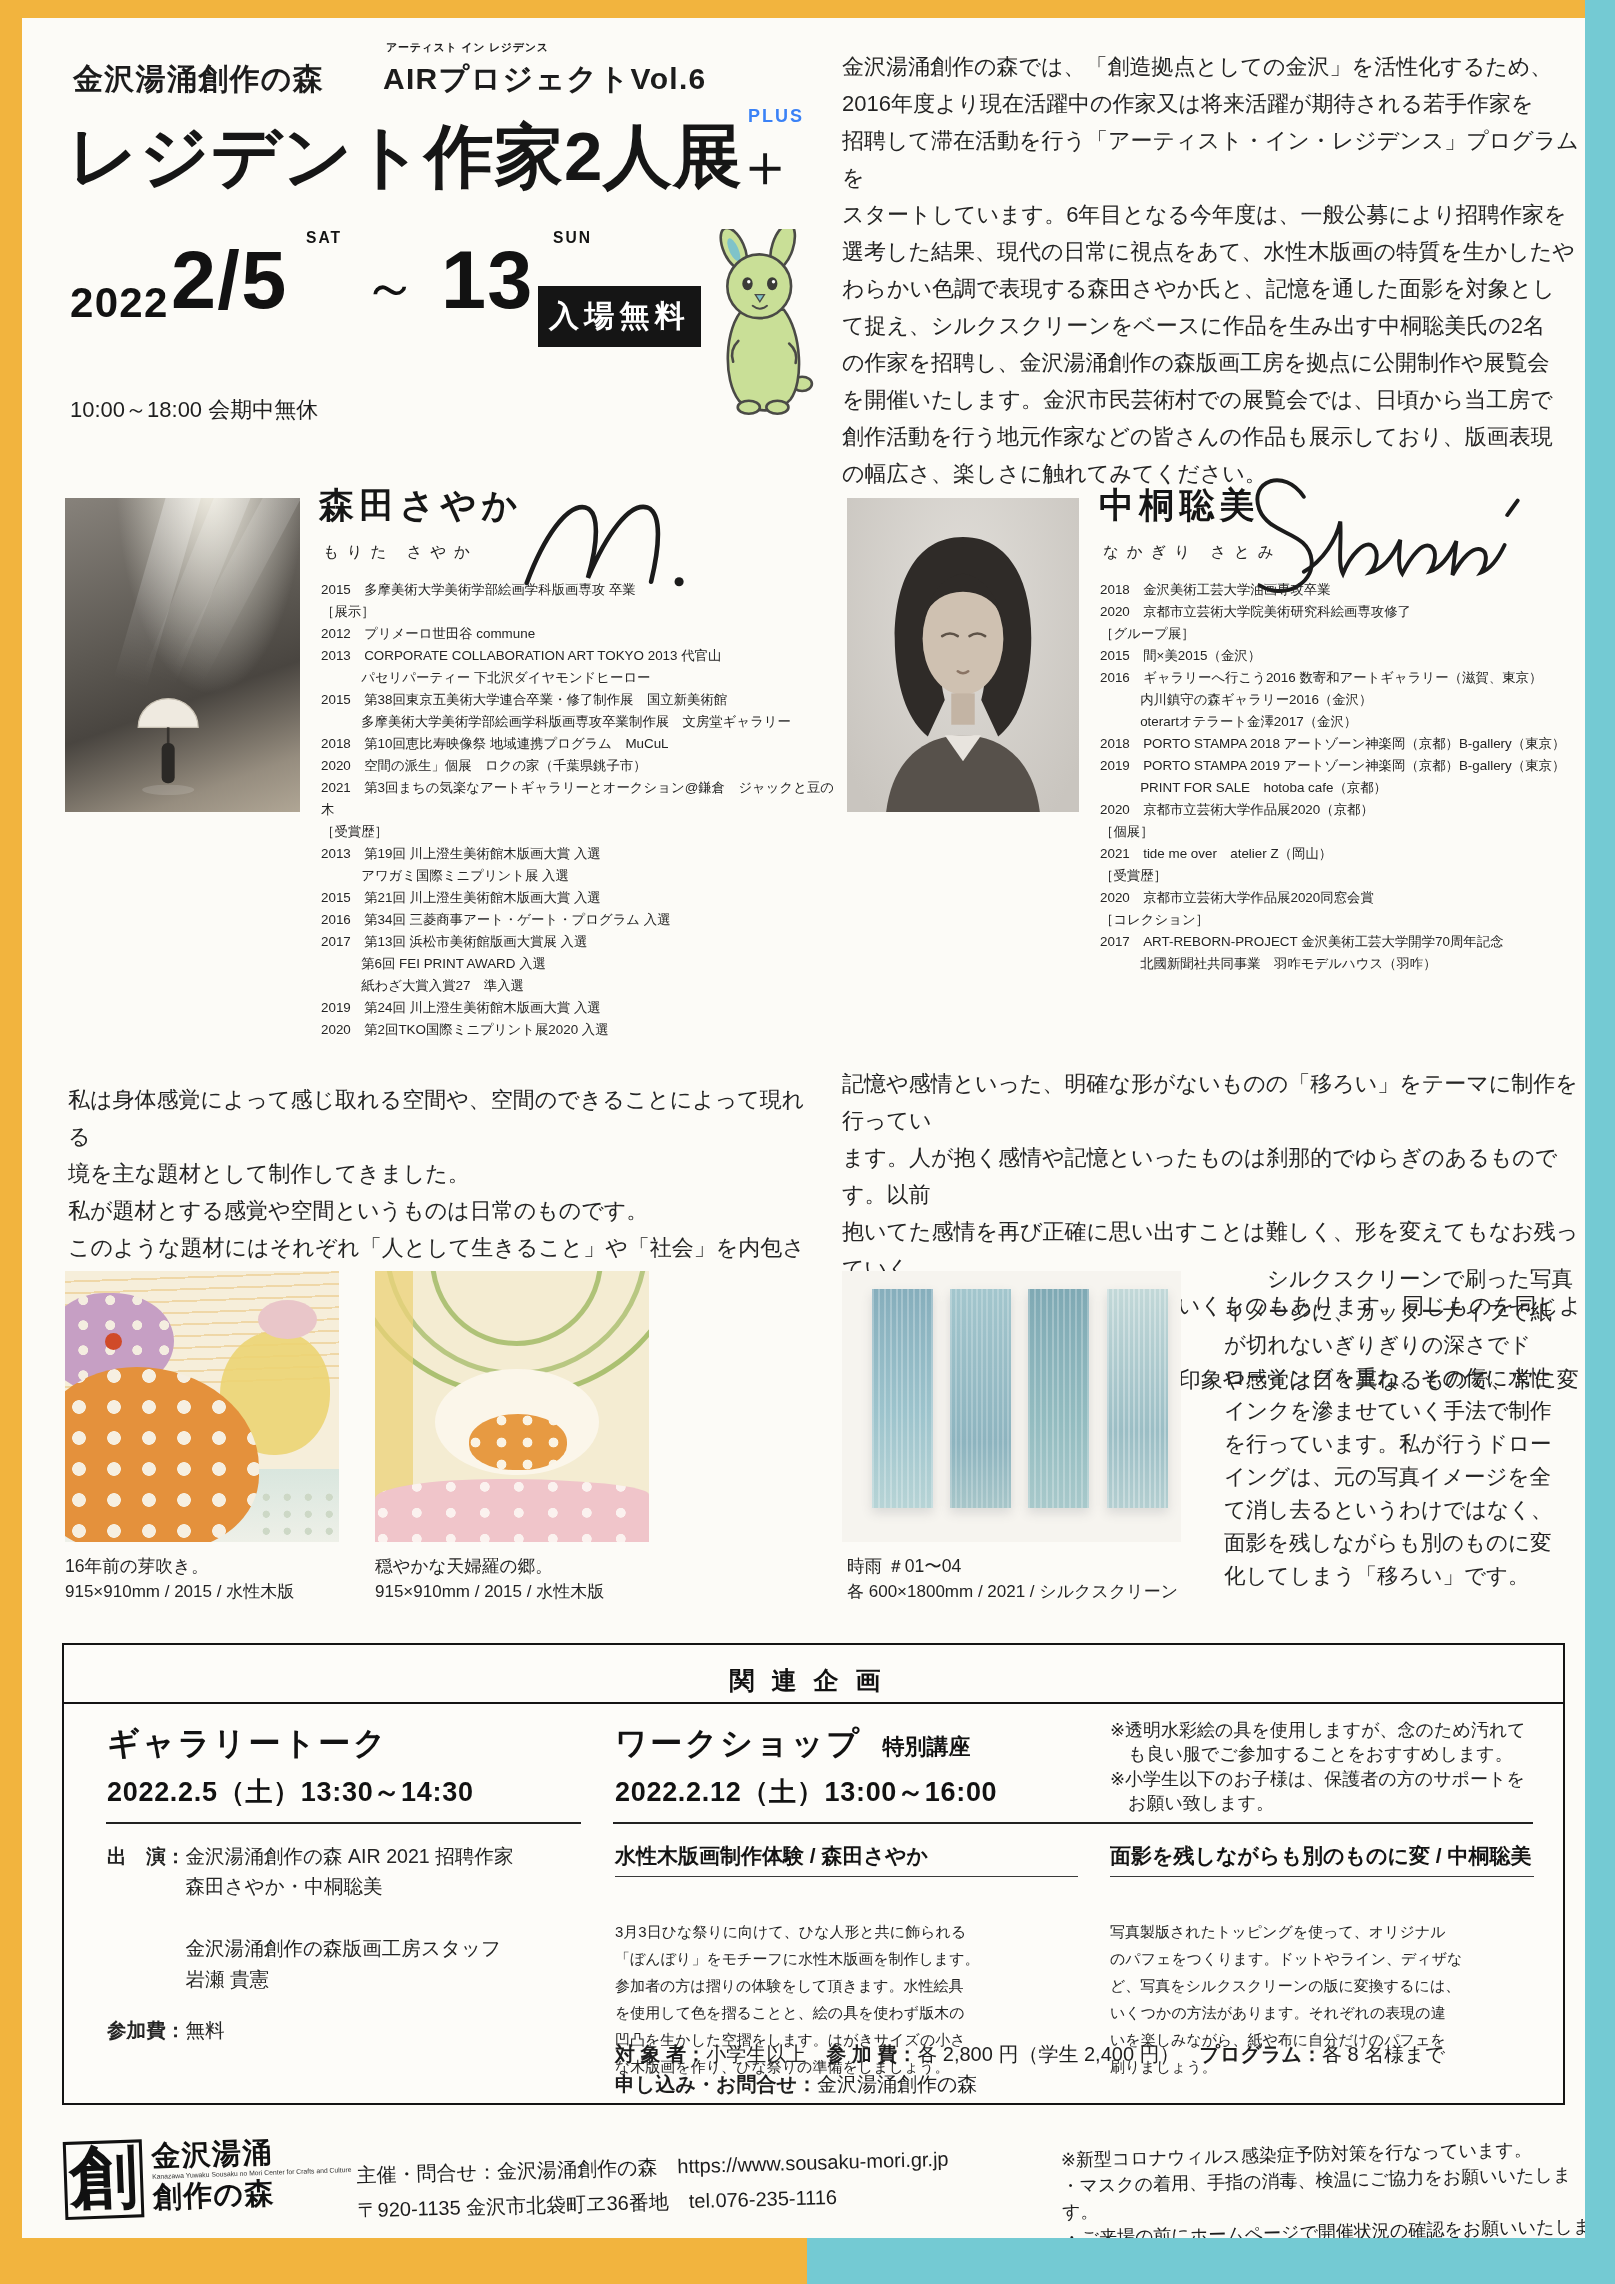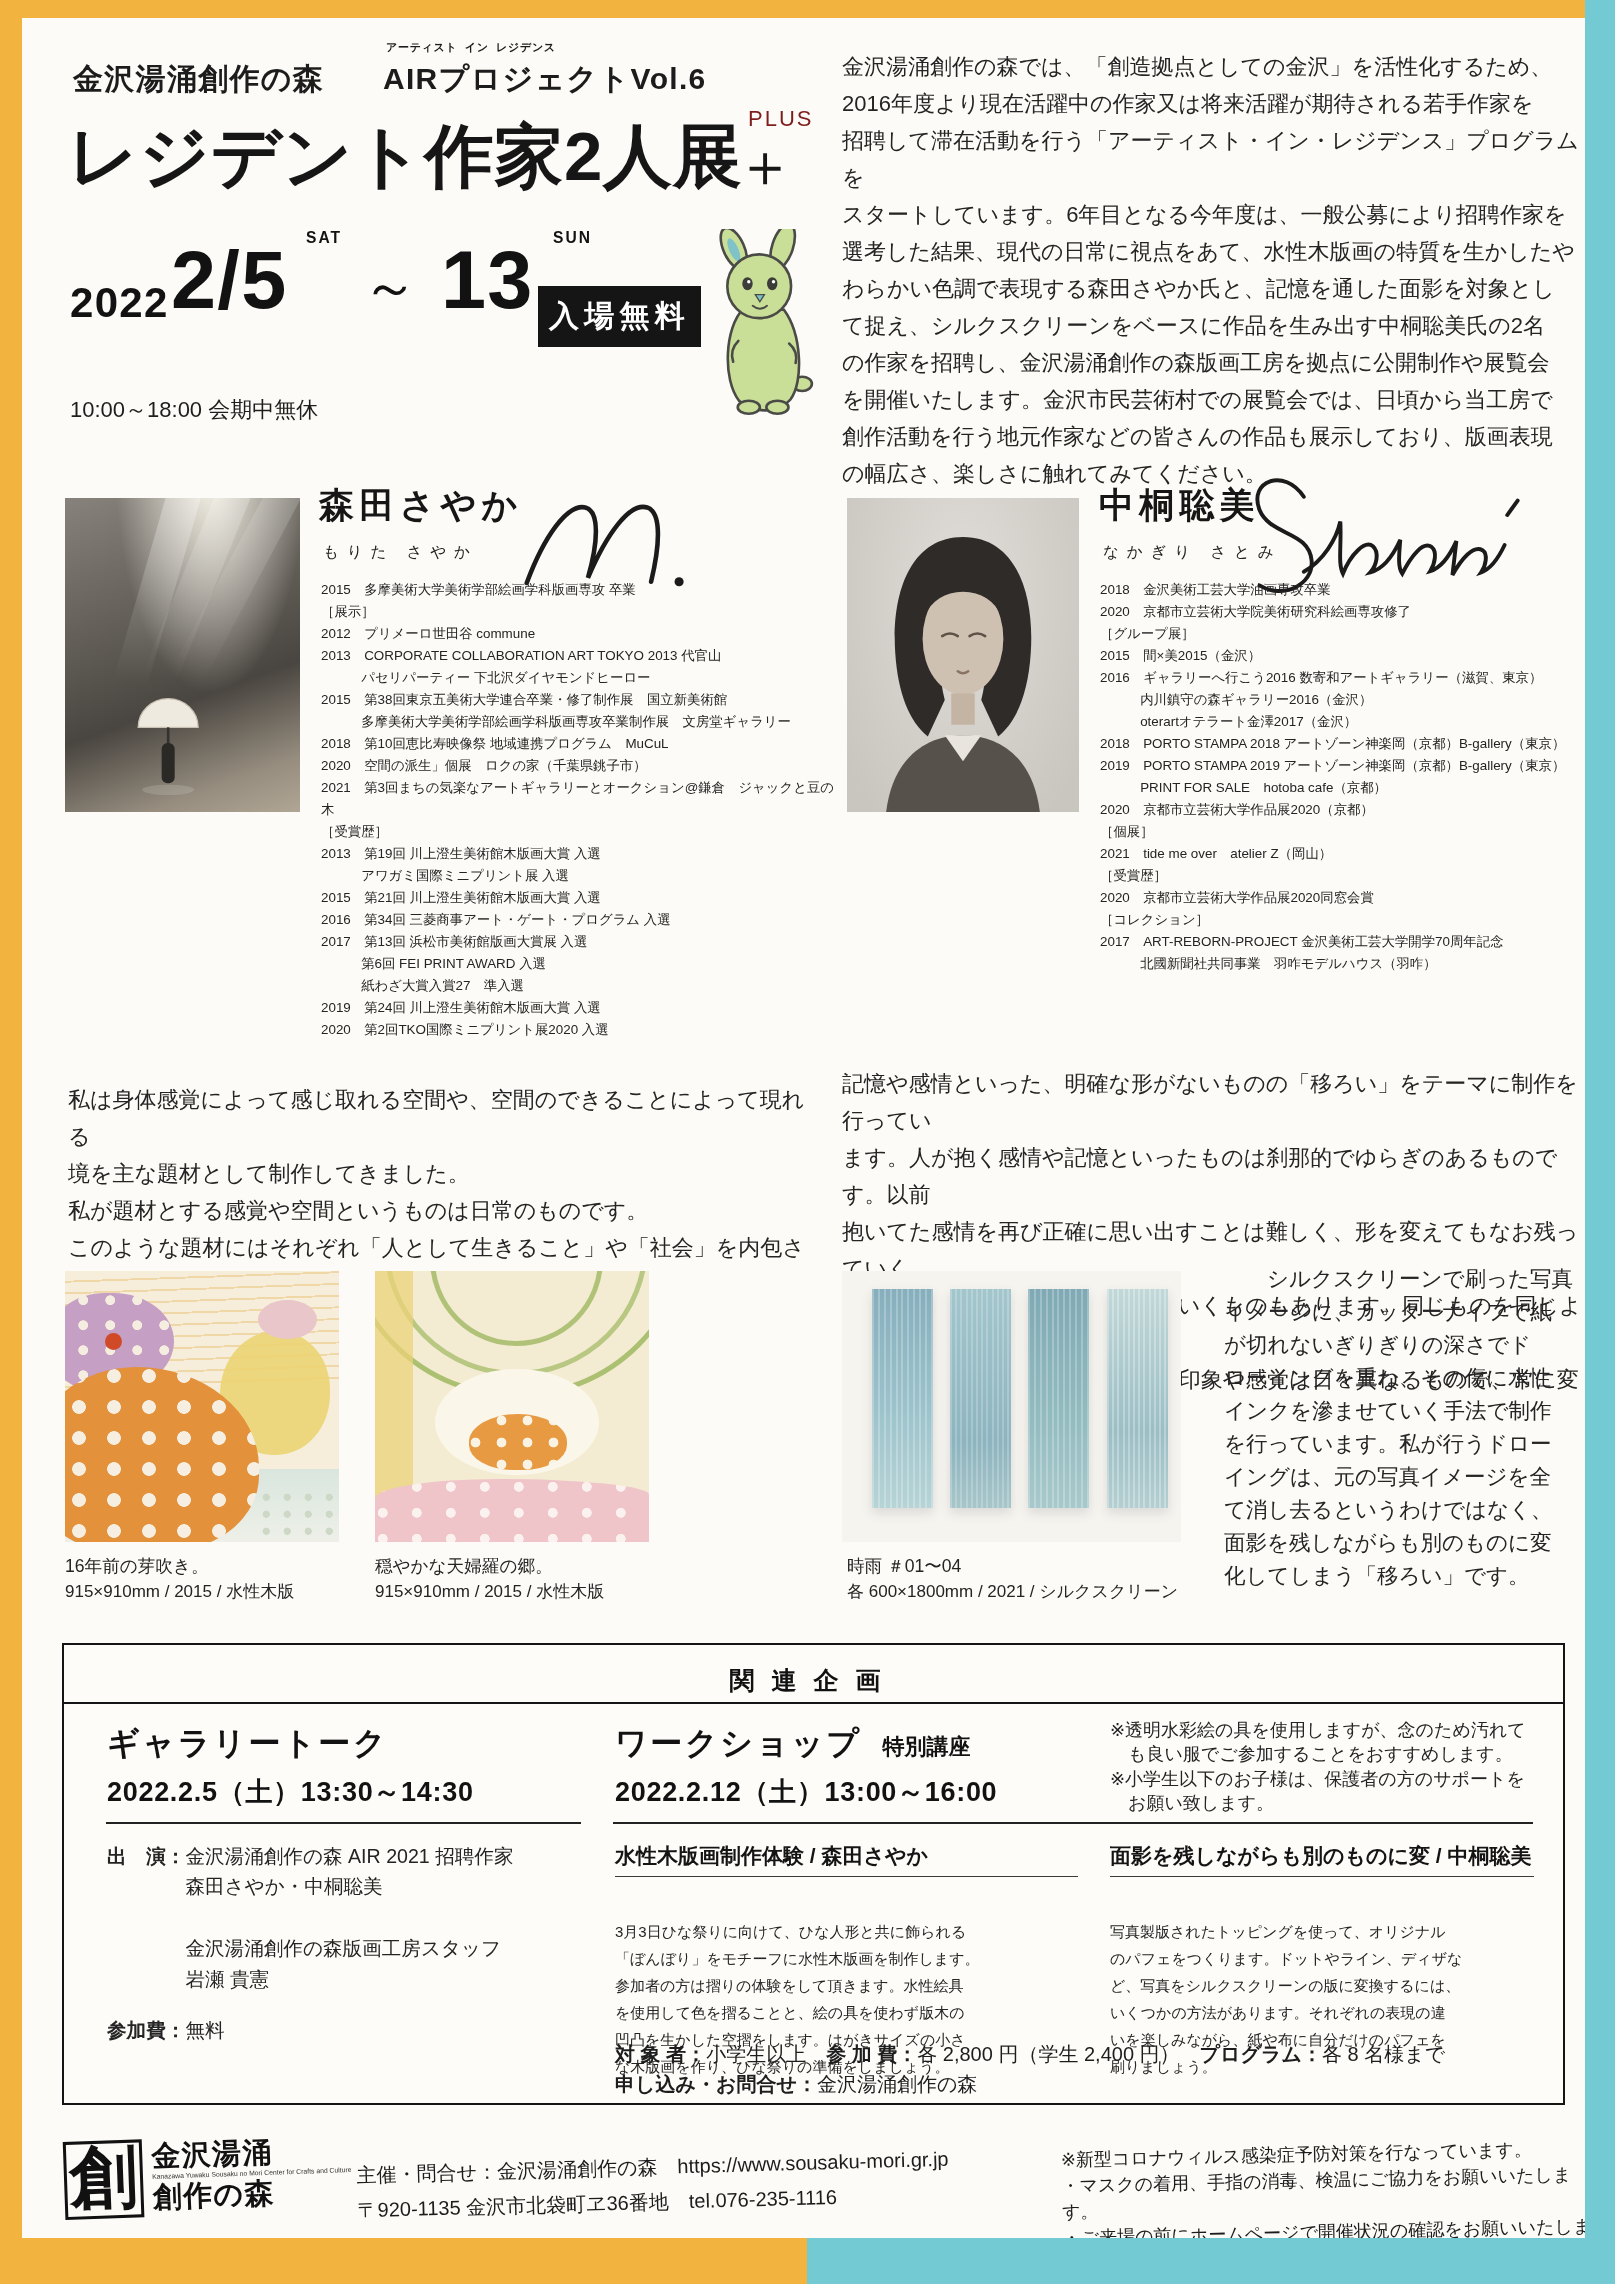--- a/index.html
+++ b/index.html
@@ -6,21 +6,21 @@
   body{width:1616px;height:2284px;background:#e9e6df;font-family:"Liberation Sans","DejaVu Sans",sans-serif;}
   #canvas{position:relative;width:1616px;height:2284px;background:#fcfbf7;overflow:hidden;color:#222;}
   .abs{position:absolute;}
   
   .edge{position:absolute;z-index:5;}
   
   .org-line{font-size:30px;font-weight:700;letter-spacing:1.3px;color:#1c1c1c;white-space:nowrap;}
   .ruby-line{font-size:11px;font-weight:600;letter-spacing:0.7px;color:#1c1c1c;white-space:nowrap;}
   .main-title{font-size:69px;font-weight:800;letter-spacing:0.7px;color:#161616;white-space:nowrap;}
   .plus-glyph{font-size:60px;font-weight:200;color:#161616;line-height:1;}
-  .plus-label{font-size:22px;font-weight:400;letter-spacing:2px;color:#7f1d1d;}
+  .plus-label{font-size:18px;font-weight:700;letter-spacing:2px;color:#3b82f6;}
   .year{font-size:42px;font-weight:600;letter-spacing:1.3px;color:#121212;}
   .bignum{font-size:81px;font-weight:700;color:#121212;letter-spacing:1.3px;line-height:1;}
   .dow{font-size:15.6px;font-weight:600;letter-spacing:2px;color:#121212;}
   .tilde{font-size:56px;font-weight:400;color:#121212;line-height:1;}
   .admission{display:flex;align-items:center;justify-content:center;background:#151515;color:#ffffff;
     font-size:30px;font-weight:700;letter-spacing:5.2px;}
   .venue-line{font-size:22px;font-weight:500;color:#1e1e1e;white-space:nowrap;}
   .body-para{font-size:22px;line-height:37px;font-weight:500;color:#242424;white-space:pre-line;}
   
   .photo{overflow:hidden;}
@@ -63,21 +63,21 @@
   .logo-en{font-size:6.8px;color:#333;white-space:nowrap;}
   .contact{font-size:20px;line-height:35px;font-weight:500;color:#1c1c1c;white-space:pre-line;}
   .fnotes{font-size:18px;line-height:26px;font-weight:500;color:#1c1c1c;white-space:pre-line;}
 </style>
 </head>
 <body>
 
 <div id="canvas">
 
   <div class="abs org-line" style="left:73px;top:59px;">金沢湯涌創作の森</div>
-  <div class="abs ruby-line" style="left:386px;top:40px;font-family:Liberation Mono, monospace;">アーティスト イン レジデンス</div>
+  <div class="abs ruby-line" style="left:386px;top:40px;">アーティスト イン レジデンス</div>
   <div class="abs org-line" style="left:383px;top:59px;">AIRプロジェクトVol.6</div>
 
   <div class="abs main-title" style="left:68px;top:111px;">レジデント作家2人展</div>
   <div class="abs plus-glyph" style="left:735px;top:136px;">＋</div>
   <div class="abs plus-label" style="left:748px;top:106px;">PLUS</div>
 
   <div class="abs year" style="left:70px;top:279px;">2022</div>
   <div class="abs bignum" style="left:171px;top:240px;">2/5</div>
   <div class="abs dow" style="left:306px;top:229px;">SAT</div>
   <div class="abs tilde" style="left:362px;top:259px;">～</div>

